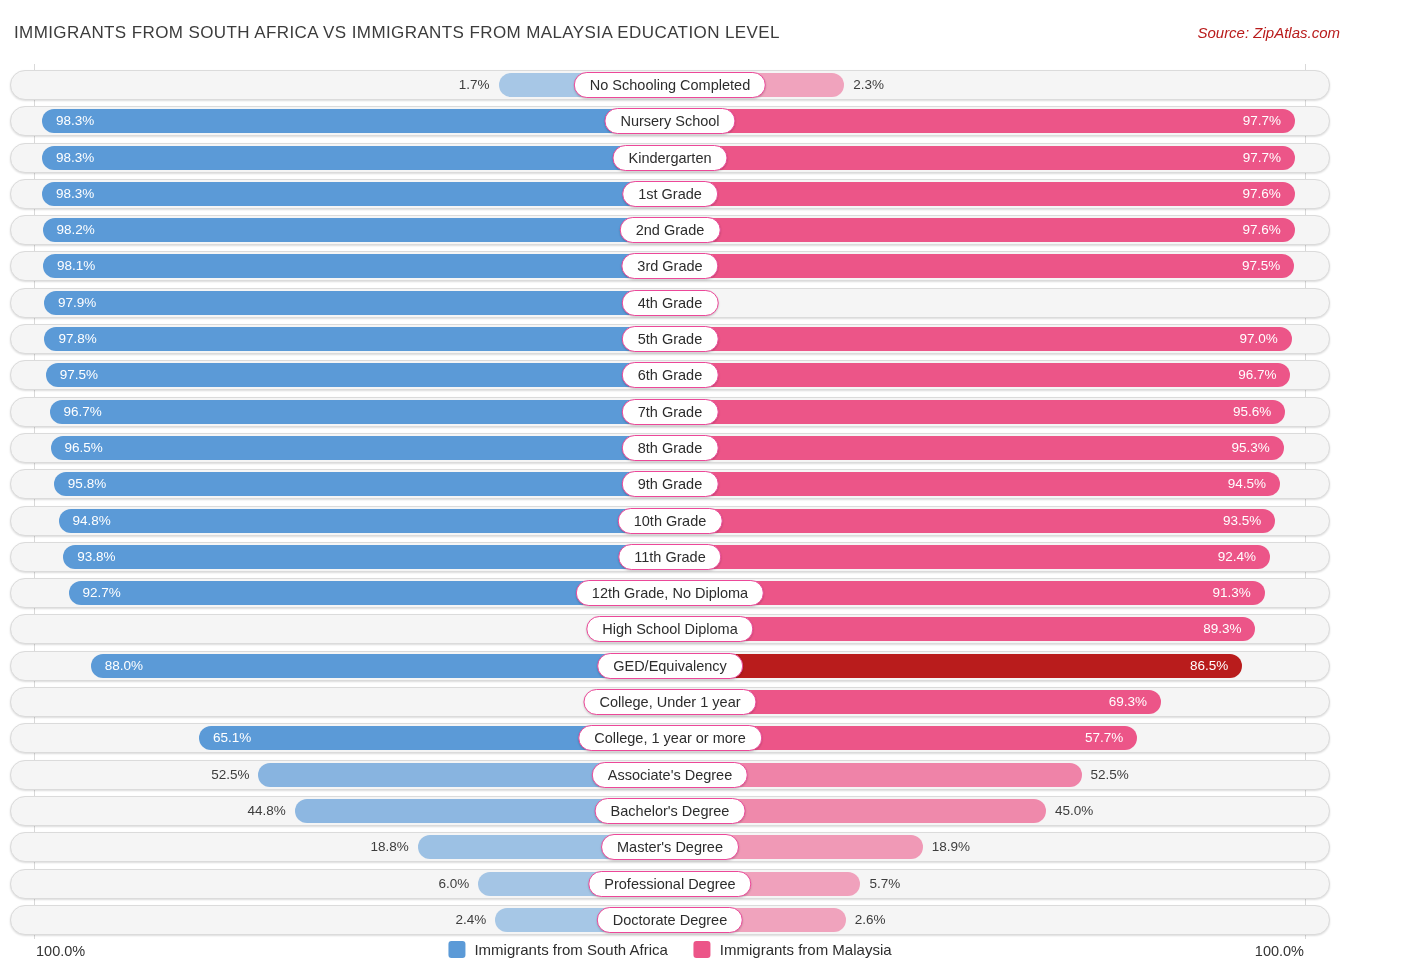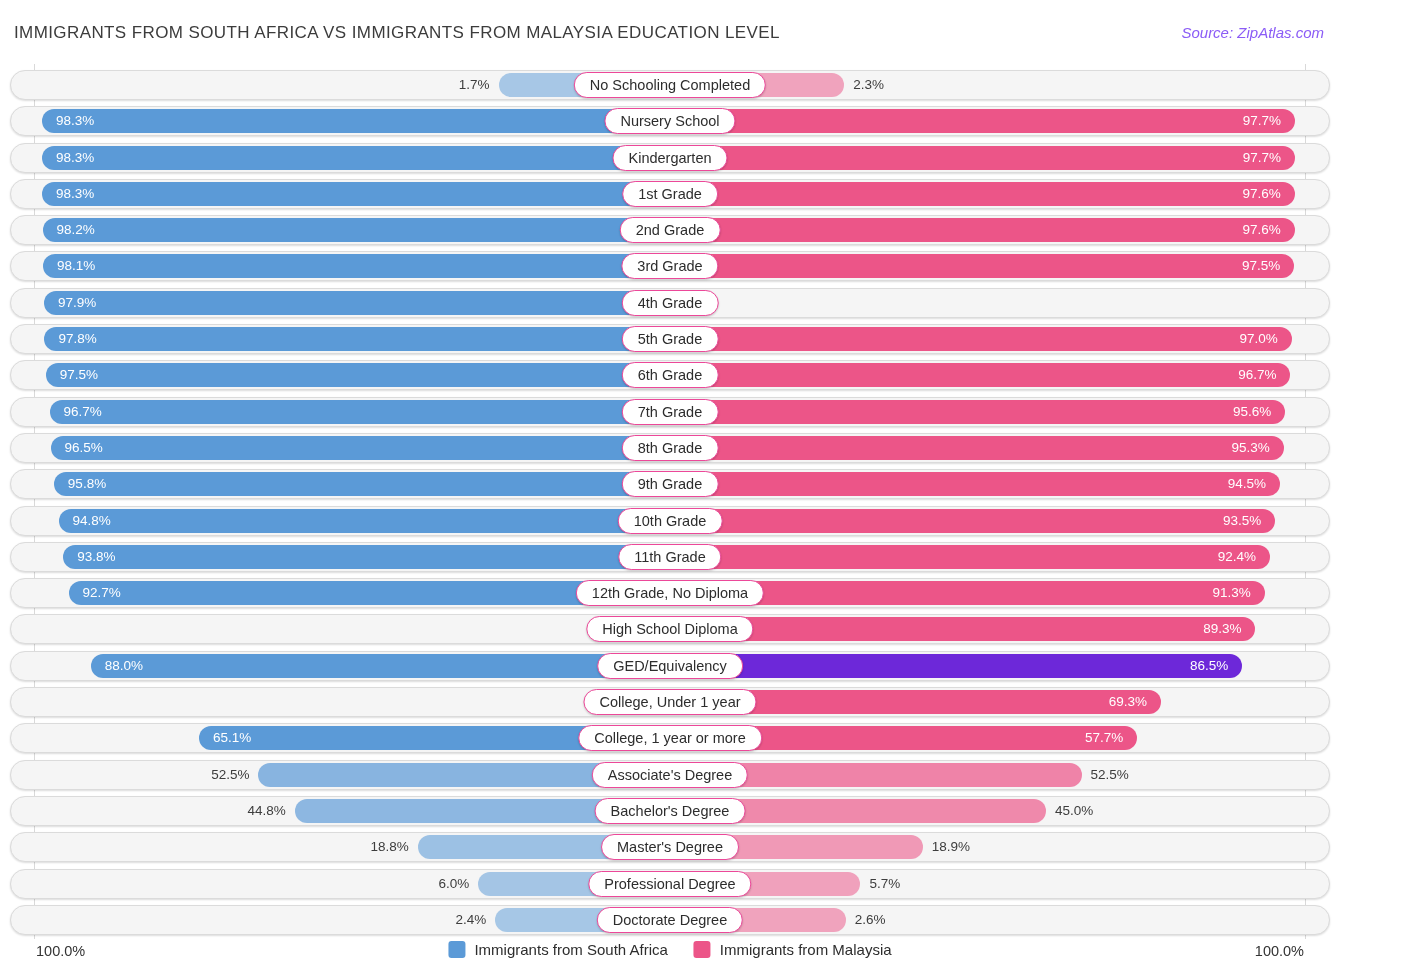--- a/index.html
+++ b/index.html
@@ -11,22 +11,22 @@
     overflow: hidden;
   }
   .page { position: relative; width: 1340px; height: 975px; }
 
   .title {
     position: absolute; top: 23px; left: 14px;
     font-size: 17px; letter-spacing: .4px;
     color: #3c3c3c; font-weight: 400;
   }
   .source {
-    position: absolute; top: 24px; right: 16px;
-    font-size: 15px; font-style: italic; color: #8b5cf6;
+    position: absolute; top: 24px; right: 0;
+    font-size: 15px; font-style: italic; color: #b91c1c;
   }
 
   .chart {
     position: absolute; top: 70px; left: 10px; right: 10px;
   }
   .gridline {
     position: absolute; top: -6px; bottom: 2px; width: 1px;
     background: #d9d9d9; z-index: 0;
   }
   .gridline.gl-left  { left: 24px; }
@@ -287,21 +287,21 @@
             </div>
           </div>
           <div class="center-label">High School Diploma</div>
         </div>
         <div class="row">
           <div class="track"></div>
           <div class="bararea">
             <div class="bar left" style="width: 45.542%; background: rgb(91, 154, 215);">
               <span class="val inside">88.0%</span>
             </div>
-            <div class="bar right" style="width: 44.9847%; background: #6d28d9;">
+            <div class="bar right" style="width: 44.9847%; background: #b91c1c;">
               <span class="val inside">86.5%</span>
             </div>
           </div>
           <div class="center-label">GED/Equivalency</div>
         </div>
         <div class="row">
           <div class="track"></div>
           <div class="bararea">
             <div class="bar right" style="width: 38.5949%; background: rgb(236, 85, 136);">
               <span class="val inside">69.3%</span>

